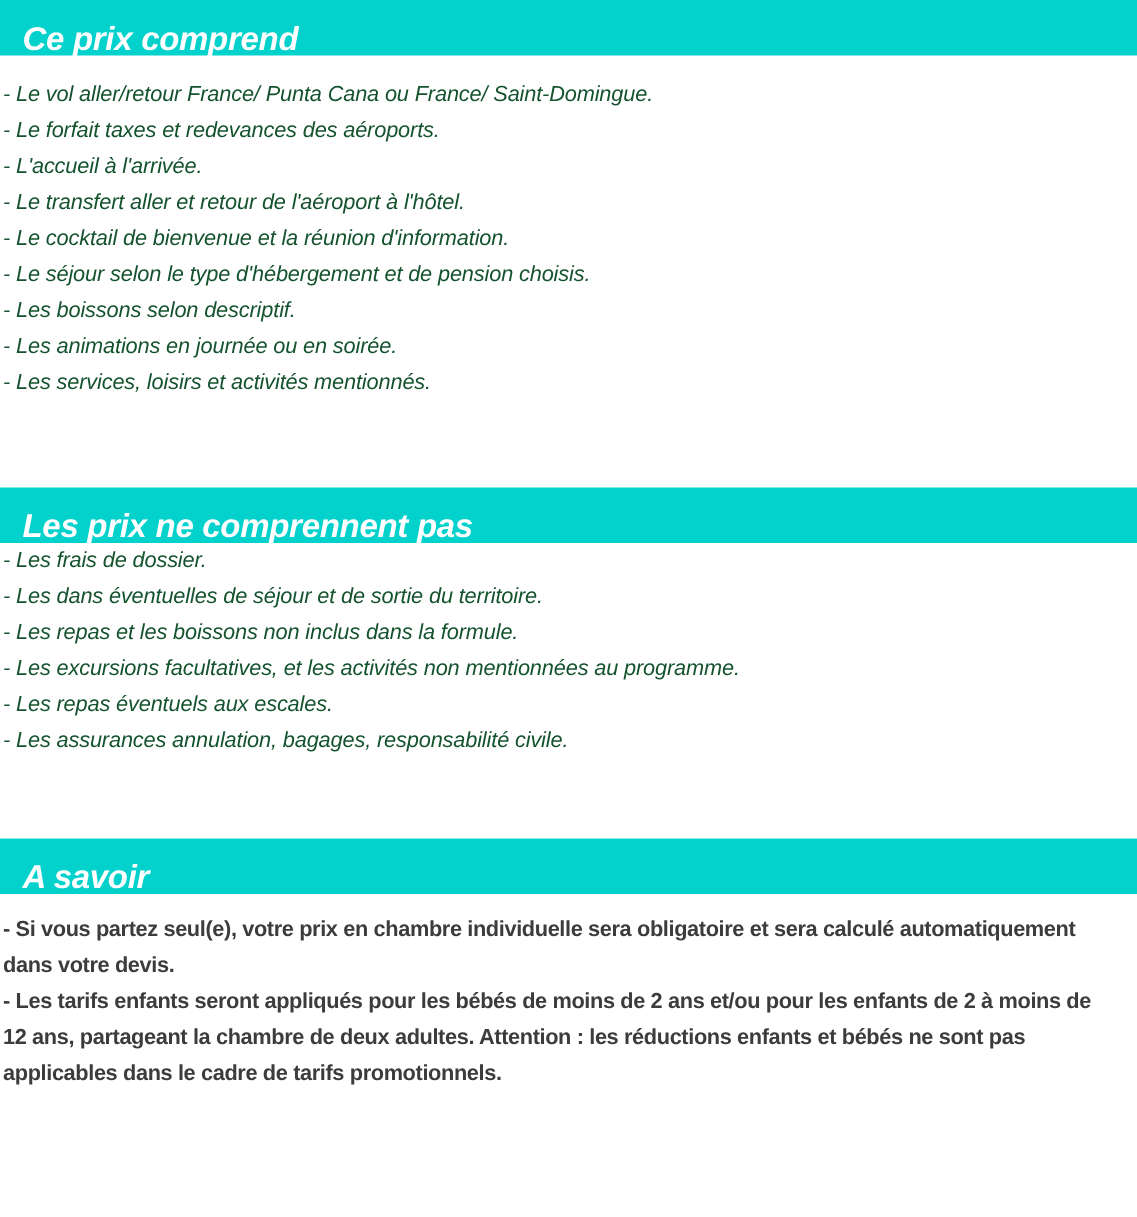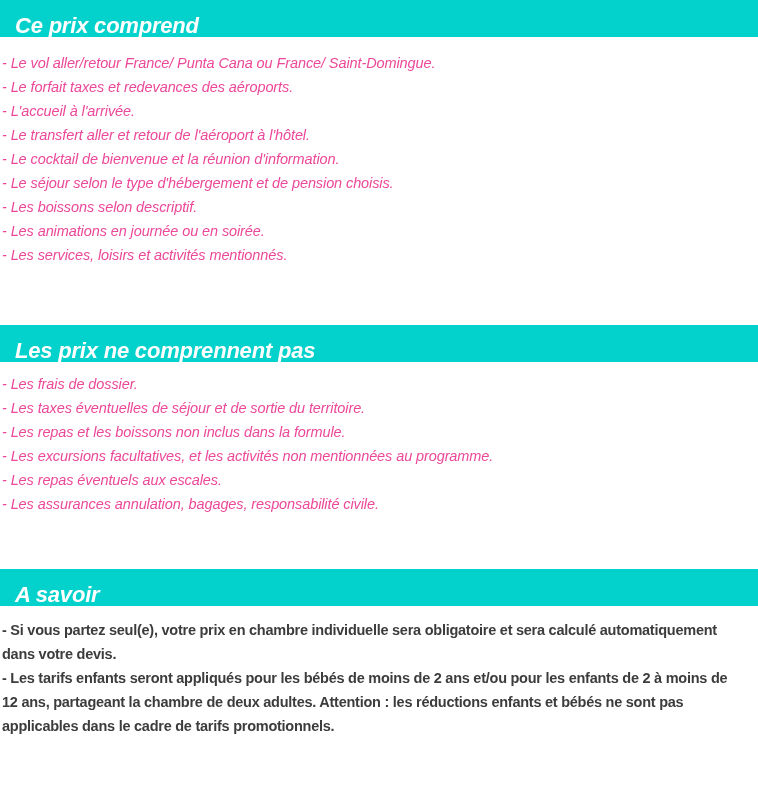--- a/index.html
+++ b/index.html
@@ -49,31 +49,31 @@
   }
   .list {
     list-style: none;
     margin: 0;
     padding: 0;
   }
   .list-item {
     font-size: 14.5px;
     font-style: italic;
     line-height: 24px;
-    color: #ec4899;
+    color: #14532d;
     white-space: nowrap;
     letter-spacing: -0.1px;
   }
 
   
   .gap-after-one { height: 58px; }
   .gap-after-two { height: 53px; }
 
   .section-one .section-body { padding-top: 14px; }
-  .section-two .section-body { padding-top: 10px; }
+  .section-two .section-body { padding-top: 0; }
   .section-three .section-body { padding-top: 12px; }
 
   
   .para {
     font-size: 14.5px;
     font-weight: 600;
     line-height: 24px;
     color: #3c3c3c;
     margin: 0;
     padding-right: 12px;
@@ -106,21 +106,21 @@
 
   <div class="gap-after-one"></div>
 
   <section class="section-two">
     <div class="section-bar">
       <span class="section-bar-title">Les prix ne comprennent pas</span>
     </div>
     <div class="section-body">
       <ul class="list">
         <li class="list-item">- Les frais de dossier.</li>
-        <li class="list-item">- Les taxes éventuelles de séjour et de sortie du territoire.</li>
+        <li class="list-item">- Les dans éventuelles de séjour et de sortie du territoire.</li>
         <li class="list-item">- Les repas et les boissons non inclus dans la formule.</li>
         <li class="list-item">- Les excursions facultatives, et les activités non mentionnées au programme.</li>
         <li class="list-item">- Les repas éventuels aux escales.</li>
         <li class="list-item">- Les assurances annulation, bagages, responsabilité civile.</li>
       </ul>
     </div>
   </section>
 
   <div class="gap-after-two"></div>
 

